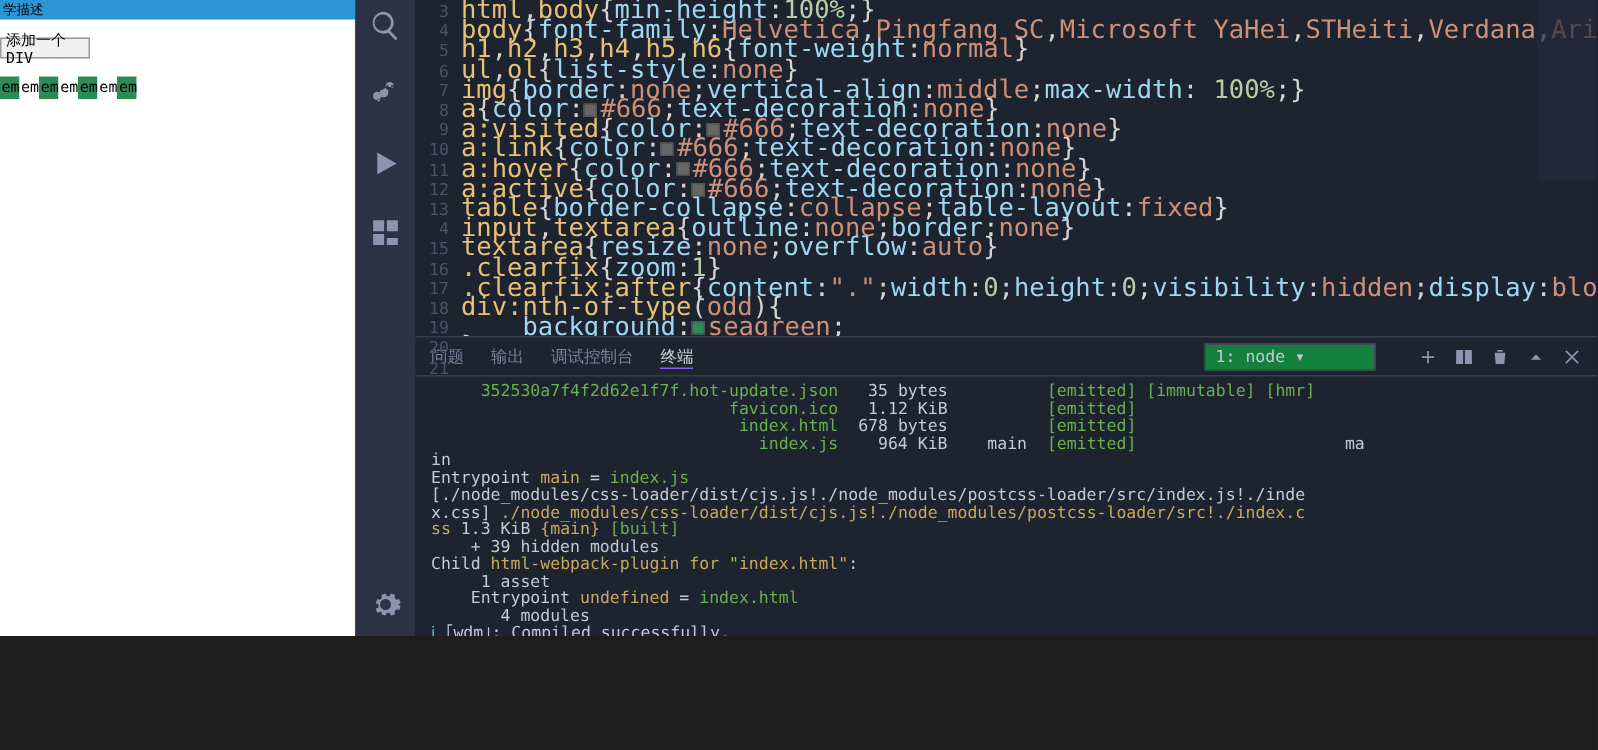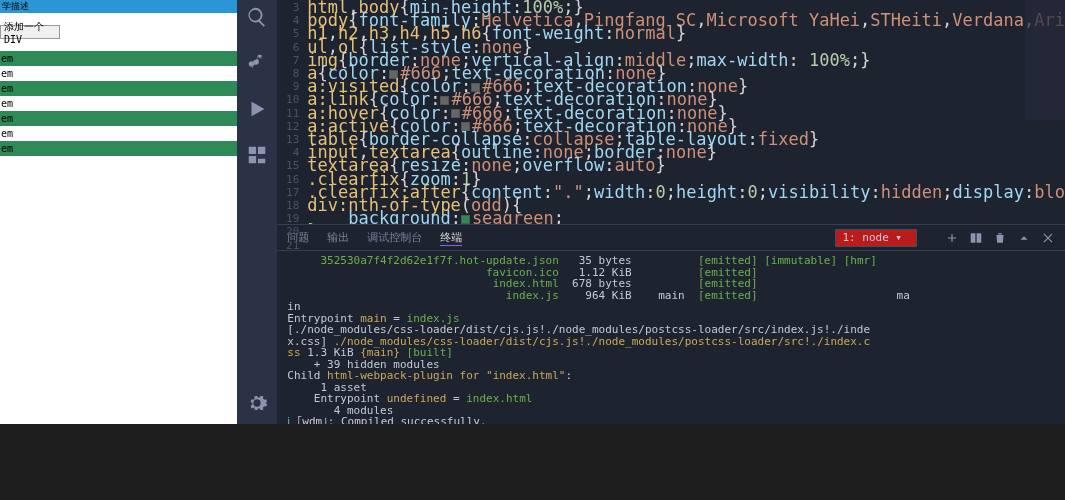--- a/index.html
+++ b/index.html
@@ -4,21 +4,21 @@
 <style>
 *{margin:0;padding:0;box-sizing:border-box}
 body{font-family:Menlo,Consolas,monospace;font-size:12px;background:#1e1e1e;overflow:hidden}
 .app{display:flex;width:1065px;height:424px}
 
 
 .preview{width:533px;height:100%;background:#fff;display:flex;flex-direction:column}
 .preview-header{height:13px;background:#2a96d4;display:flex;align-items:center;padding:0 2px}
 .preview-header span{font-size:9px;color:#000}
 .add-btn{height:14px;background:#f0f0f0;border:1px solid #999;font-size:10px;text-align:left;padding:0 3px;display:flex;align-items:center;color:#000;width:60px;margin:12px 0}
-.rows{display:flex;flex-direction:column}
+.rows{display:flex;flex-direction:row}
 .row{height:15px;font-size:10px;color:#000;padding-left:1px;display:flex;align-items:center}
 .row.odd{background:#2e8b57;color:#000}
 .row.even{background:#fff}
 
 
 .vscode{flex:1;display:flex;background:#1e2330}
 .activity{width:40px;background:#2c3245;display:flex;flex-direction:column;align-items:center;padding-top:6px;gap:24px}
 .activity .icon{width:22px;height:22px;fill:#8b95b0;cursor:pointer}
 .activity .bottom{margin-top:auto;margin-bottom:10px}
 
@@ -28,21 +28,21 @@
 .code{flex:1;background:#1e2330;color:#d4d4d4;font-size:17px;line-height:13.2px;padding-top:1px;white-space:pre;overflow:hidden}
 
 .minimap{position:absolute;top:0;right:0;width:40px;height:120px;background:#252a3a;opacity:.7}
 
 
 .panel{height:200px;background:#1e2330;border-top:1px solid #383e52;display:flex;flex-direction:column;font-size:11px}
 .panel-tabs{height:26px;display:flex;align-items:center;padding:0 10px;gap:18px;border-bottom:1px solid #383e52}
 .panel-tabs .tab{color:#7a8299;font-size:11px;cursor:pointer}
 .panel-tabs .tab.active{color:#d4d4d4;border-bottom:1px solid #8b5cf6}
 .panel-tabs .spacer{flex:1}
-.term-select{background:#b91c1c;color:#c4c9d4;border:1px solid #444a5e;font-size:11px;padding:1px 14px 1px 6px;height:18px}
+.term-select{background:#15803d;color:#c4c9d4;border:1px solid #444a5e;font-size:11px;padding:1px 46px 1px 6px;height:18px}
 .panel-icons{display:flex;gap:10px;margin-left:10px}
 .panel-icons svg{width:14px;height:14px;fill:#8b95b0;cursor:pointer}
 .terminal{flex:1;padding:4px 10px;color:#c4c9d4;font-family:Menlo,Consolas,monospace;font-size:11px;line-height:11.5px;white-space:pre;overflow:hidden}
 
 
 .sel{color:#e6c176}
 .prop{color:#9fd7f0}
 .val{color:#ce9178}
 .punc{color:#d4d4d4}
 .num{color:#b5cea8}

